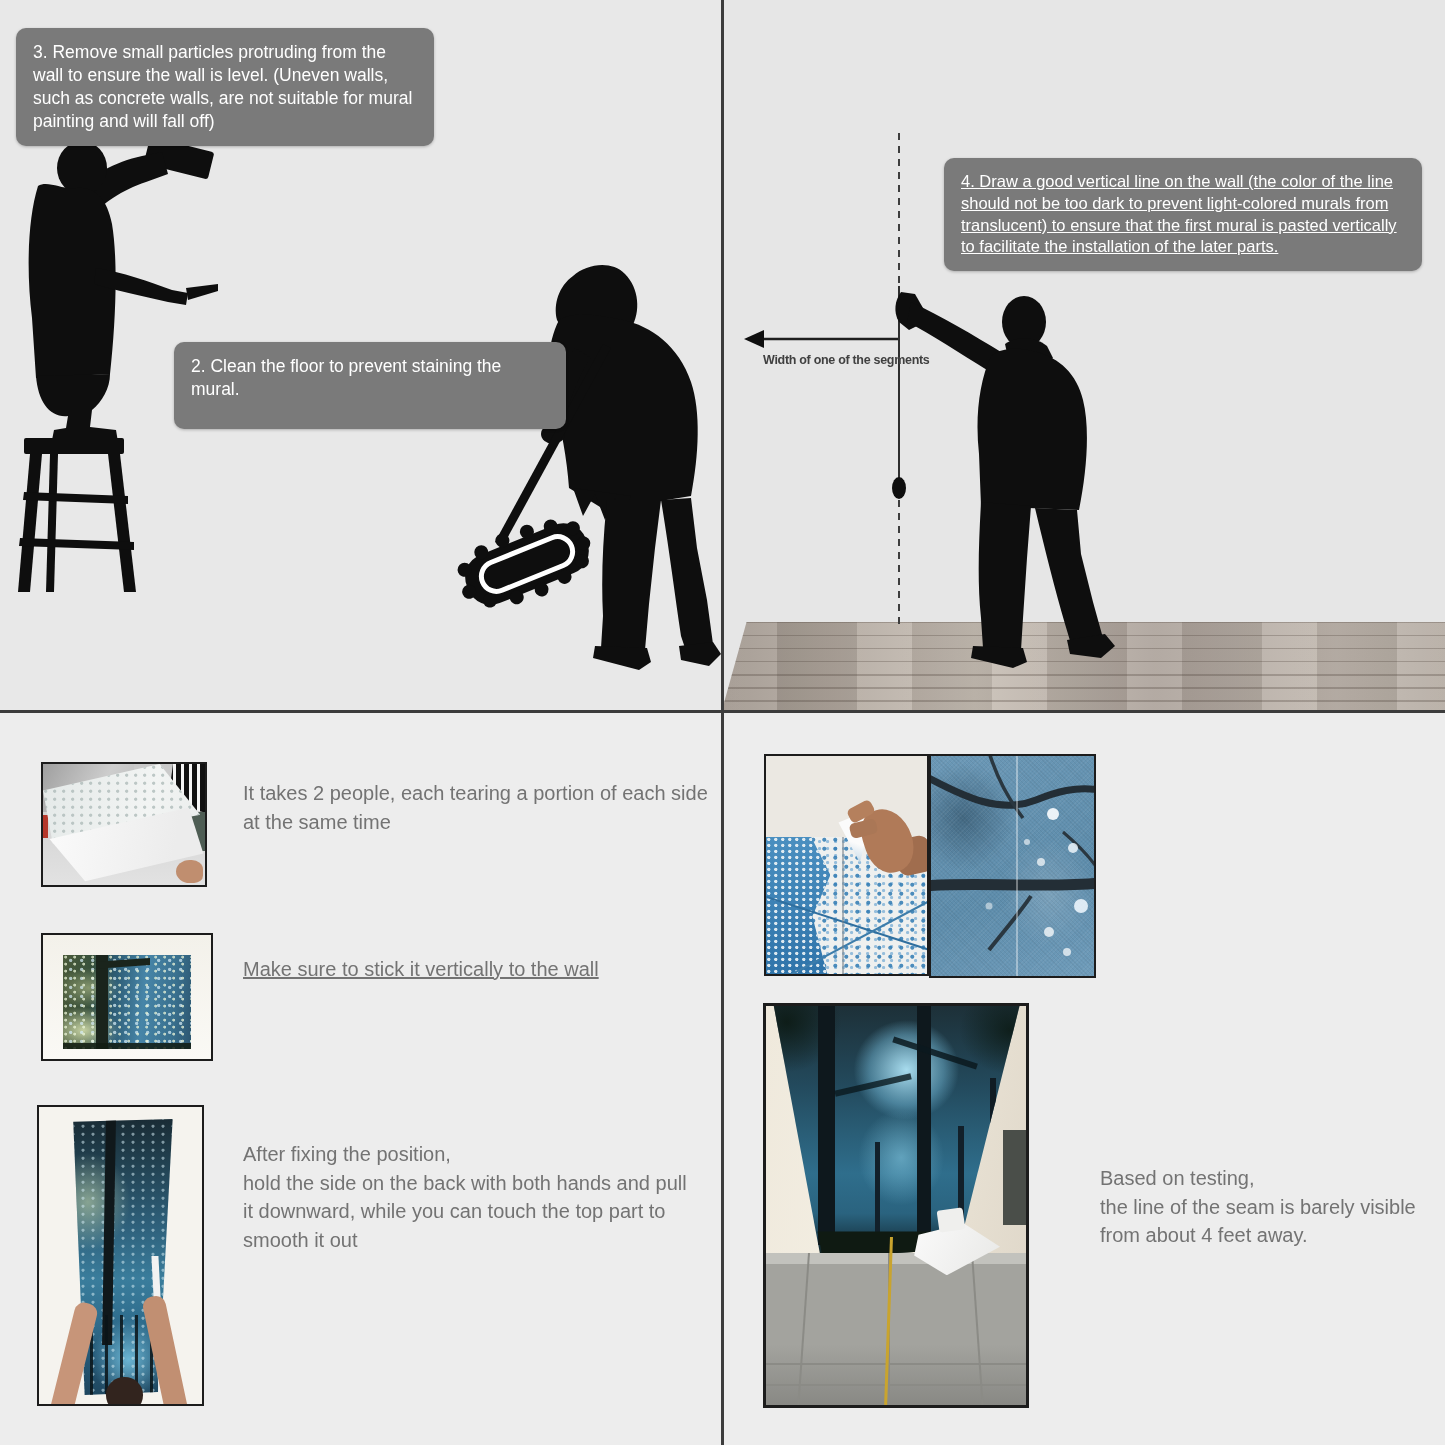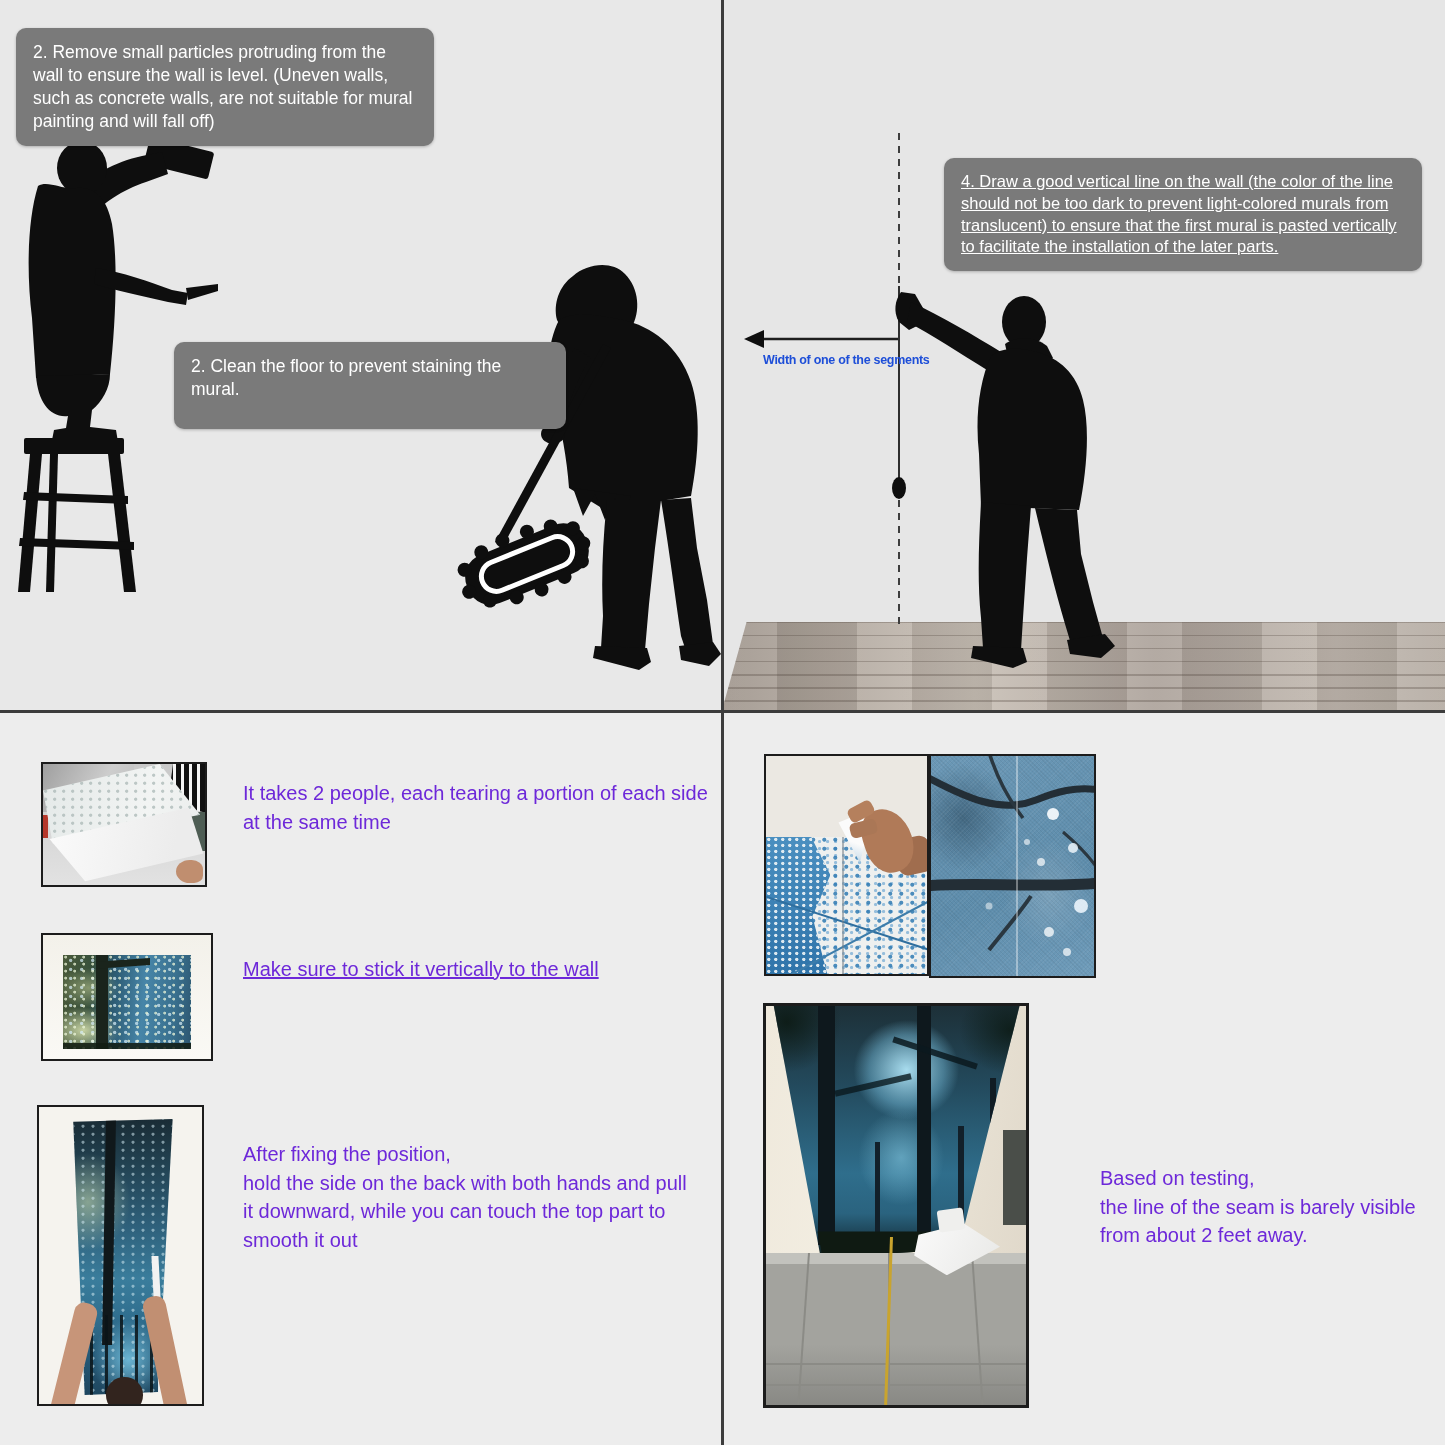--- a/index.html
+++ b/index.html
@@ -14,30 +14,30 @@
   .divider-v { position:absolute; left:721px; top:0; width:3px; height:1445px; background:#3c3c3c; z-index:40; }
   .divider-h { position:absolute; left:0; top:710px; width:1445px; height:3px; background:#3c3c3c; z-index:40; }
 
   .step-box { position:absolute; background:#7a7a7a; border-radius:10px; color:#ffffff;
               padding:13px 17px; box-sizing:border-box; z-index:10; line-height:1.32;
               box-shadow:0 1px 3px rgba(0,0,0,.25); }
   #box2 { left:16px; top:28px; width:418px; min-height:109px; font-size:17.5px; }
   #box3 { left:174px; top:342px; width:392px; height:87px; font-size:17.5px; }
   #box4 { left:944px; top:158px; width:478px; min-height:107px; font-size:16.5px;text-decoration:underline; }
 
-  .caption { position:absolute; color:#6d28d9; font-size:20px; line-height:28.5px;
+  .caption { position:absolute; color:#737373; font-size:20px; line-height:28.5px;
              white-space:pre-line; z-index:5; }
   #cap-a { left:243px; top:779px; }
   #cap-b { left:243px; top:955px;text-decoration:underline; }
   #cap-c { left:243px; top:1140px; }
   #cap-d { left:1136px; top:814px; }
   #cap-e { left:1100px; top:1164px; }
 
   .segment-label { position:absolute; left:763px; top:353px; font-size:12.5px; font-weight:bold;
-                   color:#1d4ed8; letter-spacing:-0.3px; z-index:6; }
+                   color:#404040; letter-spacing:-0.3px; z-index:6; }
 
   .sil { position:absolute; z-index:4; }
   .sil path, .sil ellipse, .sil rect, .sil circle { fill:#0e0e0e; }
 
   #fig-ladder  { left:10px;  top:140px; }
   #fig-mop     { left:455px; top:248px; }
   #fig-reach   { left:893px; top:288px; z-index:5; }
   #plumb       { left:740px; top:128px; z-index:4; }
 
   .wood-floor { position:absolute; left:722px; top:622px; width:723px; height:88px; z-index:3;
@@ -181,21 +181,21 @@
 </style>
 </head>
 <body>
 
 <div class="canvas">
 
   <div class="quad q-tr"></div>
   <div class="quad q-bl"></div>
   <div class="quad q-br"></div>
 
-  <div class="step-box" id="box2">2. Remove small particles protruding from the wall to ensure the wall is level. (Uneven walls, such as concrete walls, are not suitable for mural painting and will fall off)</div>
+  <div class="step-box" id="box2">3. Remove small particles protruding from the wall to ensure the wall is level. (Uneven walls, such as concrete walls, are not suitable for mural painting and will fall off)</div>
 
   <svg class="sil" id="fig-ladder" width="295" height="455" viewBox="0 0 295 455">
     <rect x="136" y="4" width="66" height="28" rx="3" transform="rotate(14 169 18)"></rect>
     <path d="M60,60 C80,34 105,22 132,16 L152,12 158,34 136,42 C112,50 92,64 82,76 Z"></path>
     <ellipse cx="72" cy="28" rx="25" ry="27"></ellipse>
     <path d="M28,46 C18,78 16,130 22,178 L26,238 100,234 C106,180 108,120 102,84 C97,58 84,46 66,48 C52,50 38,40 28,46 Z"></path>
     <path d="M86,128 C112,132 140,142 162,150 L178,153 176,165 158,162 C132,156 104,150 84,144 Z"></path>
     <path d="M176,148 L208,144 L208,151 L178,160 Z"></path>
     <path d="M26,236 C28,262 40,278 58,276 L56,288 44,290 42,300 108,302 106,290 80,287 82,270 C92,262 100,248 100,234 Z"></path>
     <rect x="14" y="298" width="100" height="16" rx="2"></rect>
@@ -355,17 +355,17 @@
     </div>
     <div class="layer pf-gv1"></div>
     <div class="layer pf-gv2"></div>
     <div class="layer pf-gv3"></div>
     <div class="layer pf-paper"></div>
     <div class="layer pf-roll"></div>
     <div class="layer pf-tape"></div>
   </div>
   <div class="caption" id="cap-e">Based on testing,
 the line of the seam is barely visible
-from about 2 feet away.</div>
+from about 4 feet away.</div>
 
   <div class="divider-v"></div>
   <div class="divider-h"></div>
 </div>
 
 </body></html>

